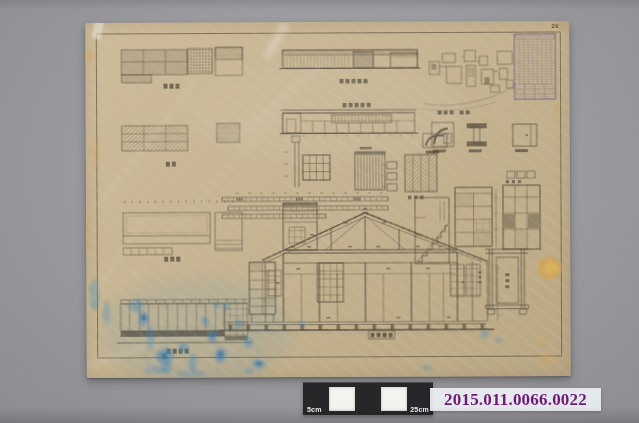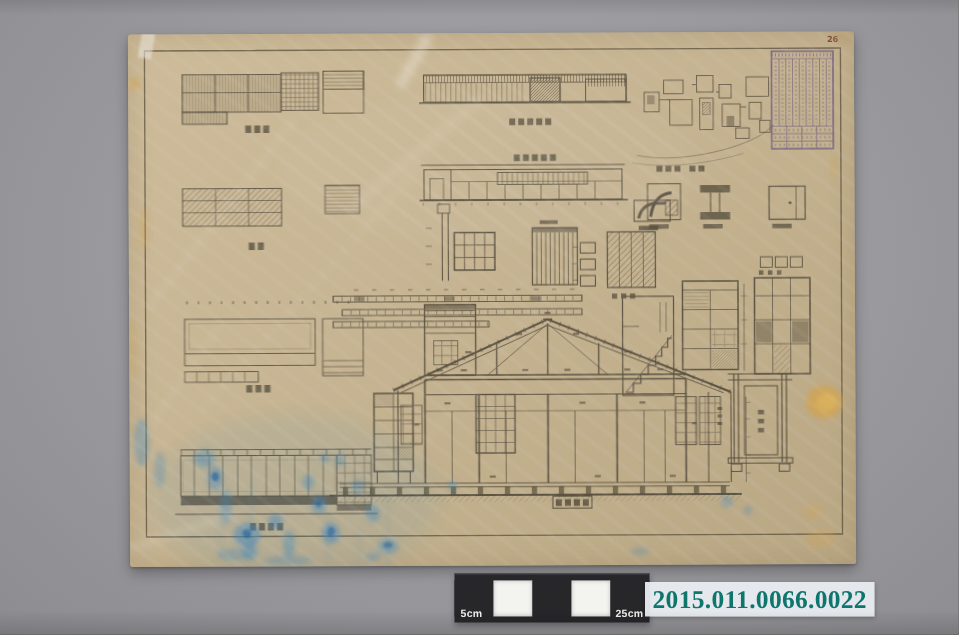--- a/index.html
+++ b/index.html
@@ -19,22 +19,22 @@
   .sheet svg{position:absolute;left:0;top:0;}
   .scalebar{position:absolute;left:303px;top:382px;width:130px;height:33px;
     background:#27272a;border-top:1px solid #4a4a4e;box-sizing:border-box;
     display:flex;padding:4px 0 4px 0;box-shadow:0 2px 4px rgba(0,0,0,.3);}
   .scalebar .cell{flex:1;}
   .cell.light{background:#f3f3f0;box-shadow:inset 0 0 3px rgba(0,0,0,.25);}
   .cell.dark{background:#27272a;}
   .sl{position:absolute;bottom:2px;color:#f0f0ec;font-size:7px;font-weight:bold;
     letter-spacing:.2px;line-height:1;}
   .sl.left{left:4px;} .sl.right{right:4px;}
-  .accession{position:absolute;left:430px;top:388px;width:153px;height:23px;
-    background:rgba(233,236,240,.95);color:#0f766e;
+  .accession{position:absolute;left:430px;top:388px;width:171px;height:23px;
+    background:rgba(233,236,240,.95);color:#701a75;
     font:bold 17px/23px "Liberation Serif",serif;letter-spacing:.2px;text-align:center;
     box-shadow:0 1px 3px rgba(0,0,0,.25);}
 </style>
 </head>
 <body>
 
 <div class="photo">
   <div class="sheet">
     <svg width="484" height="355" viewBox="0 0 484 355">
       <defs>

